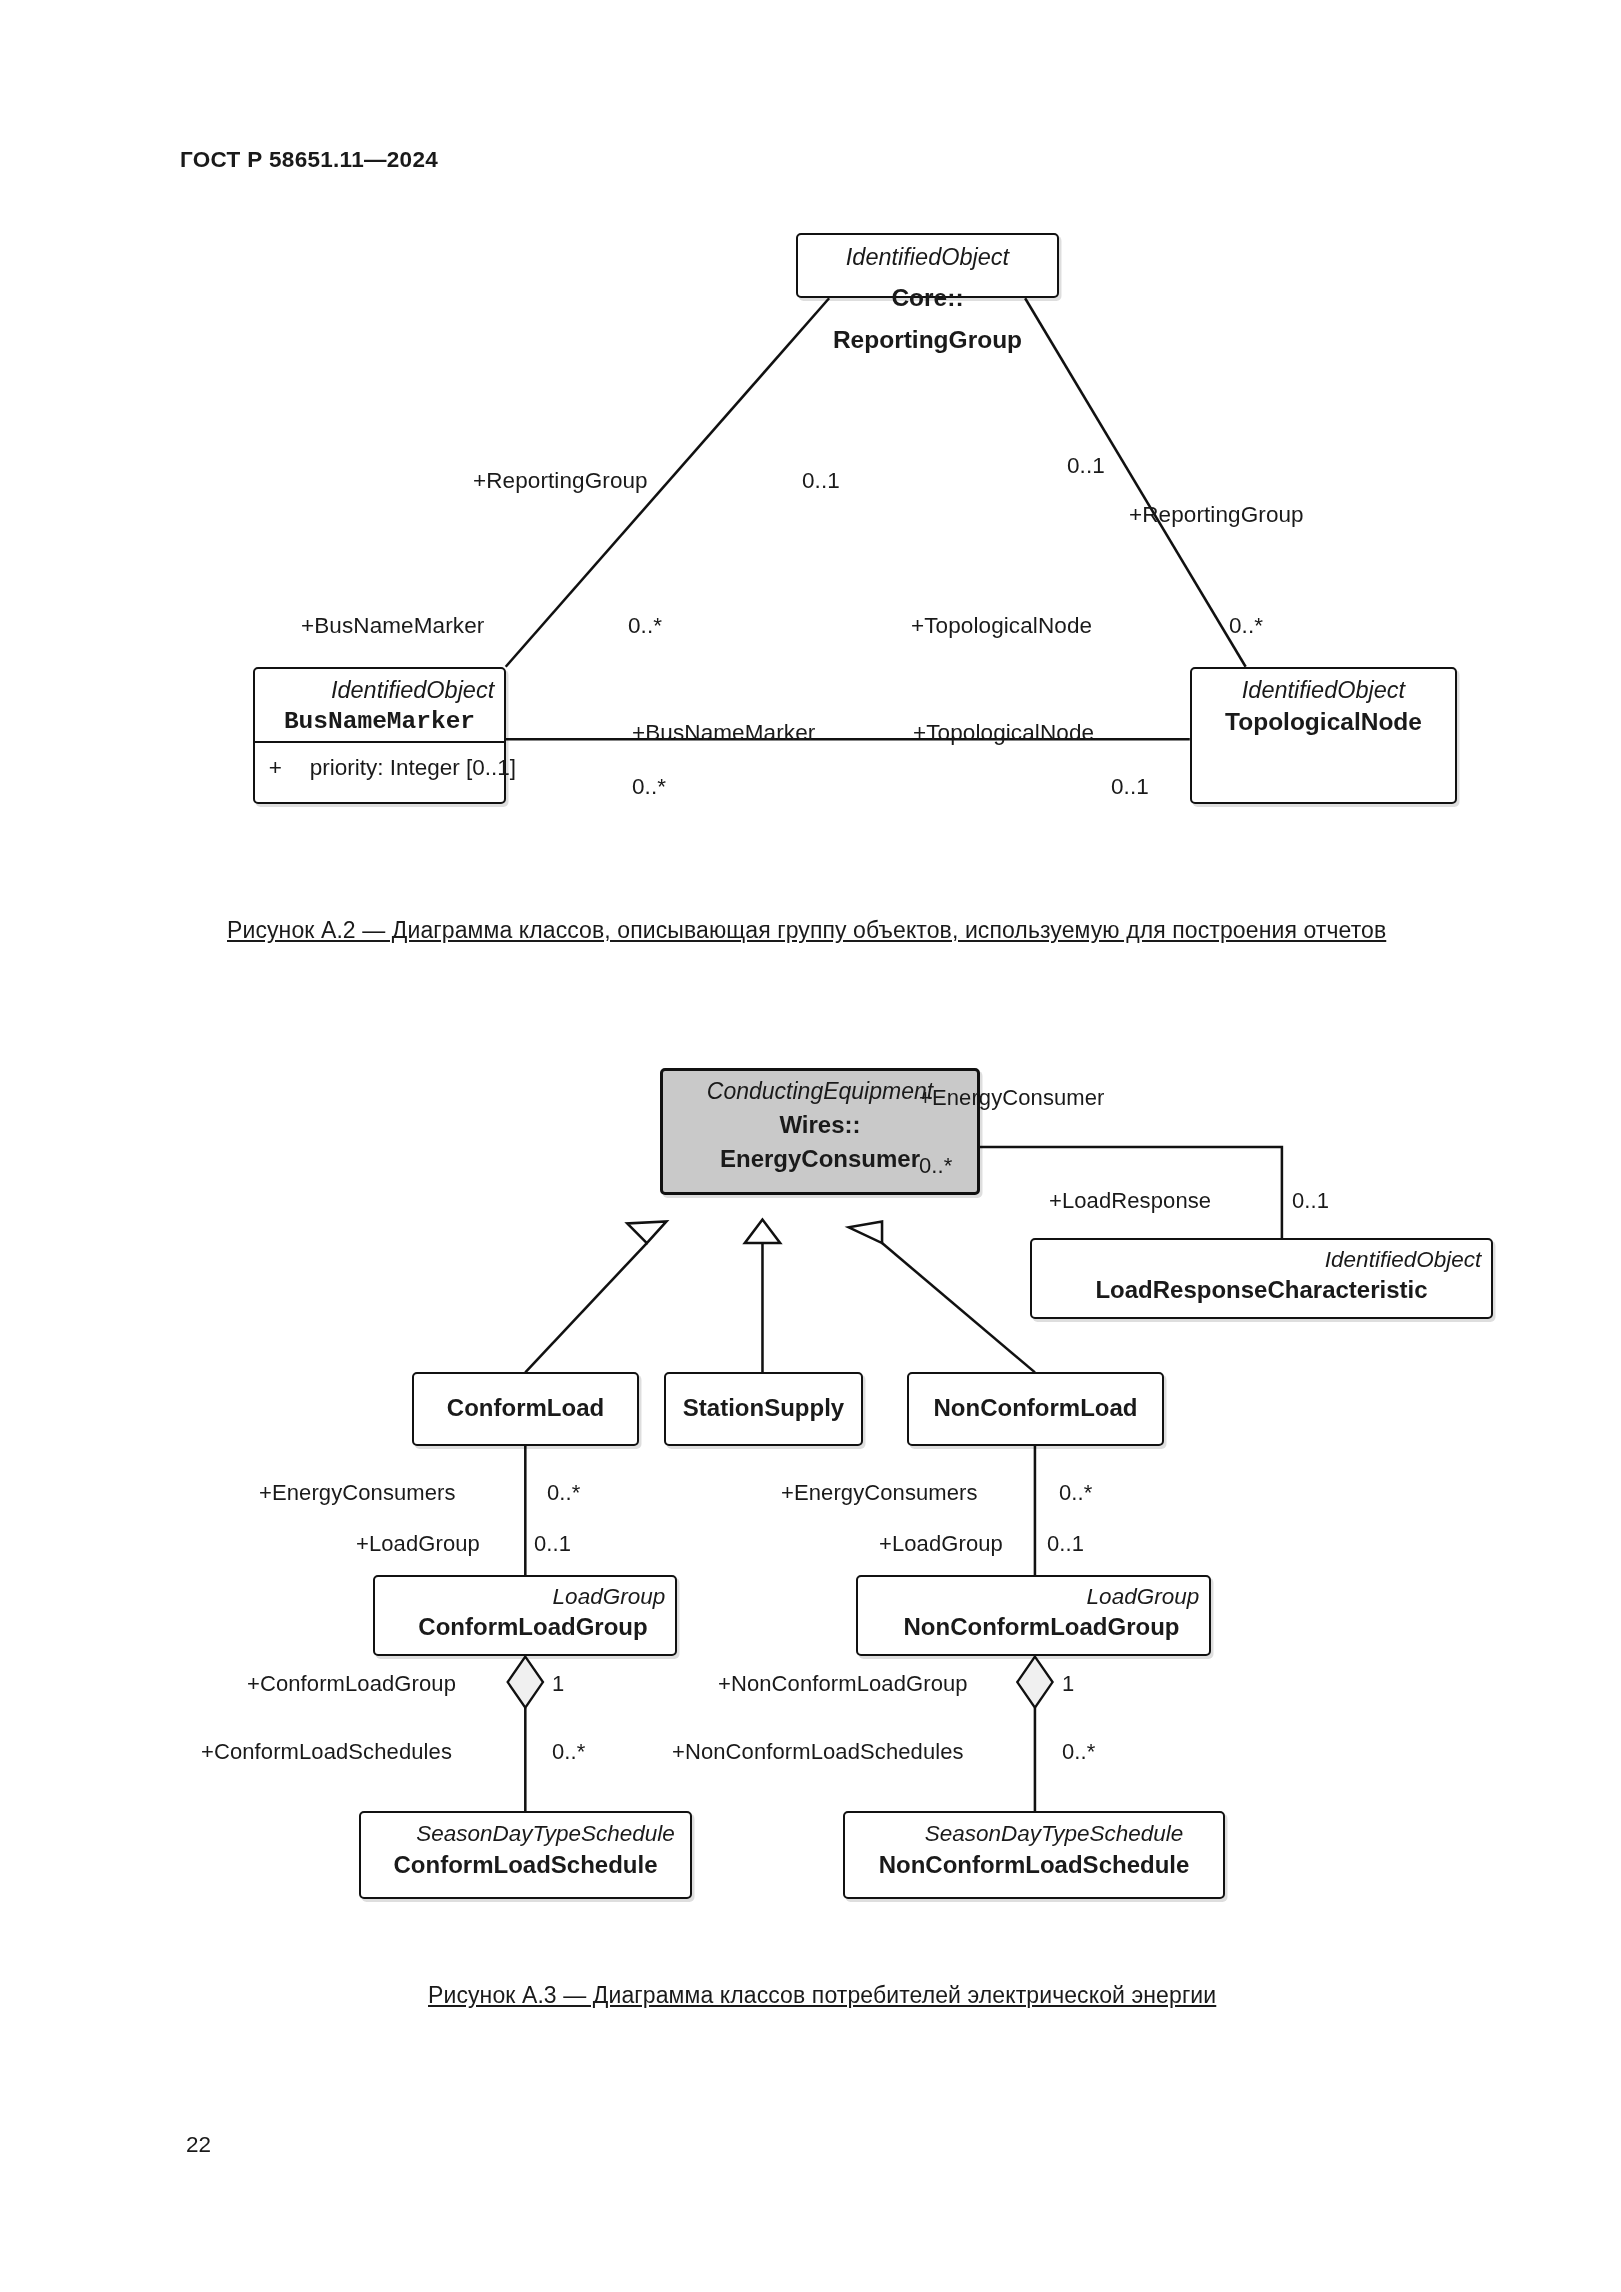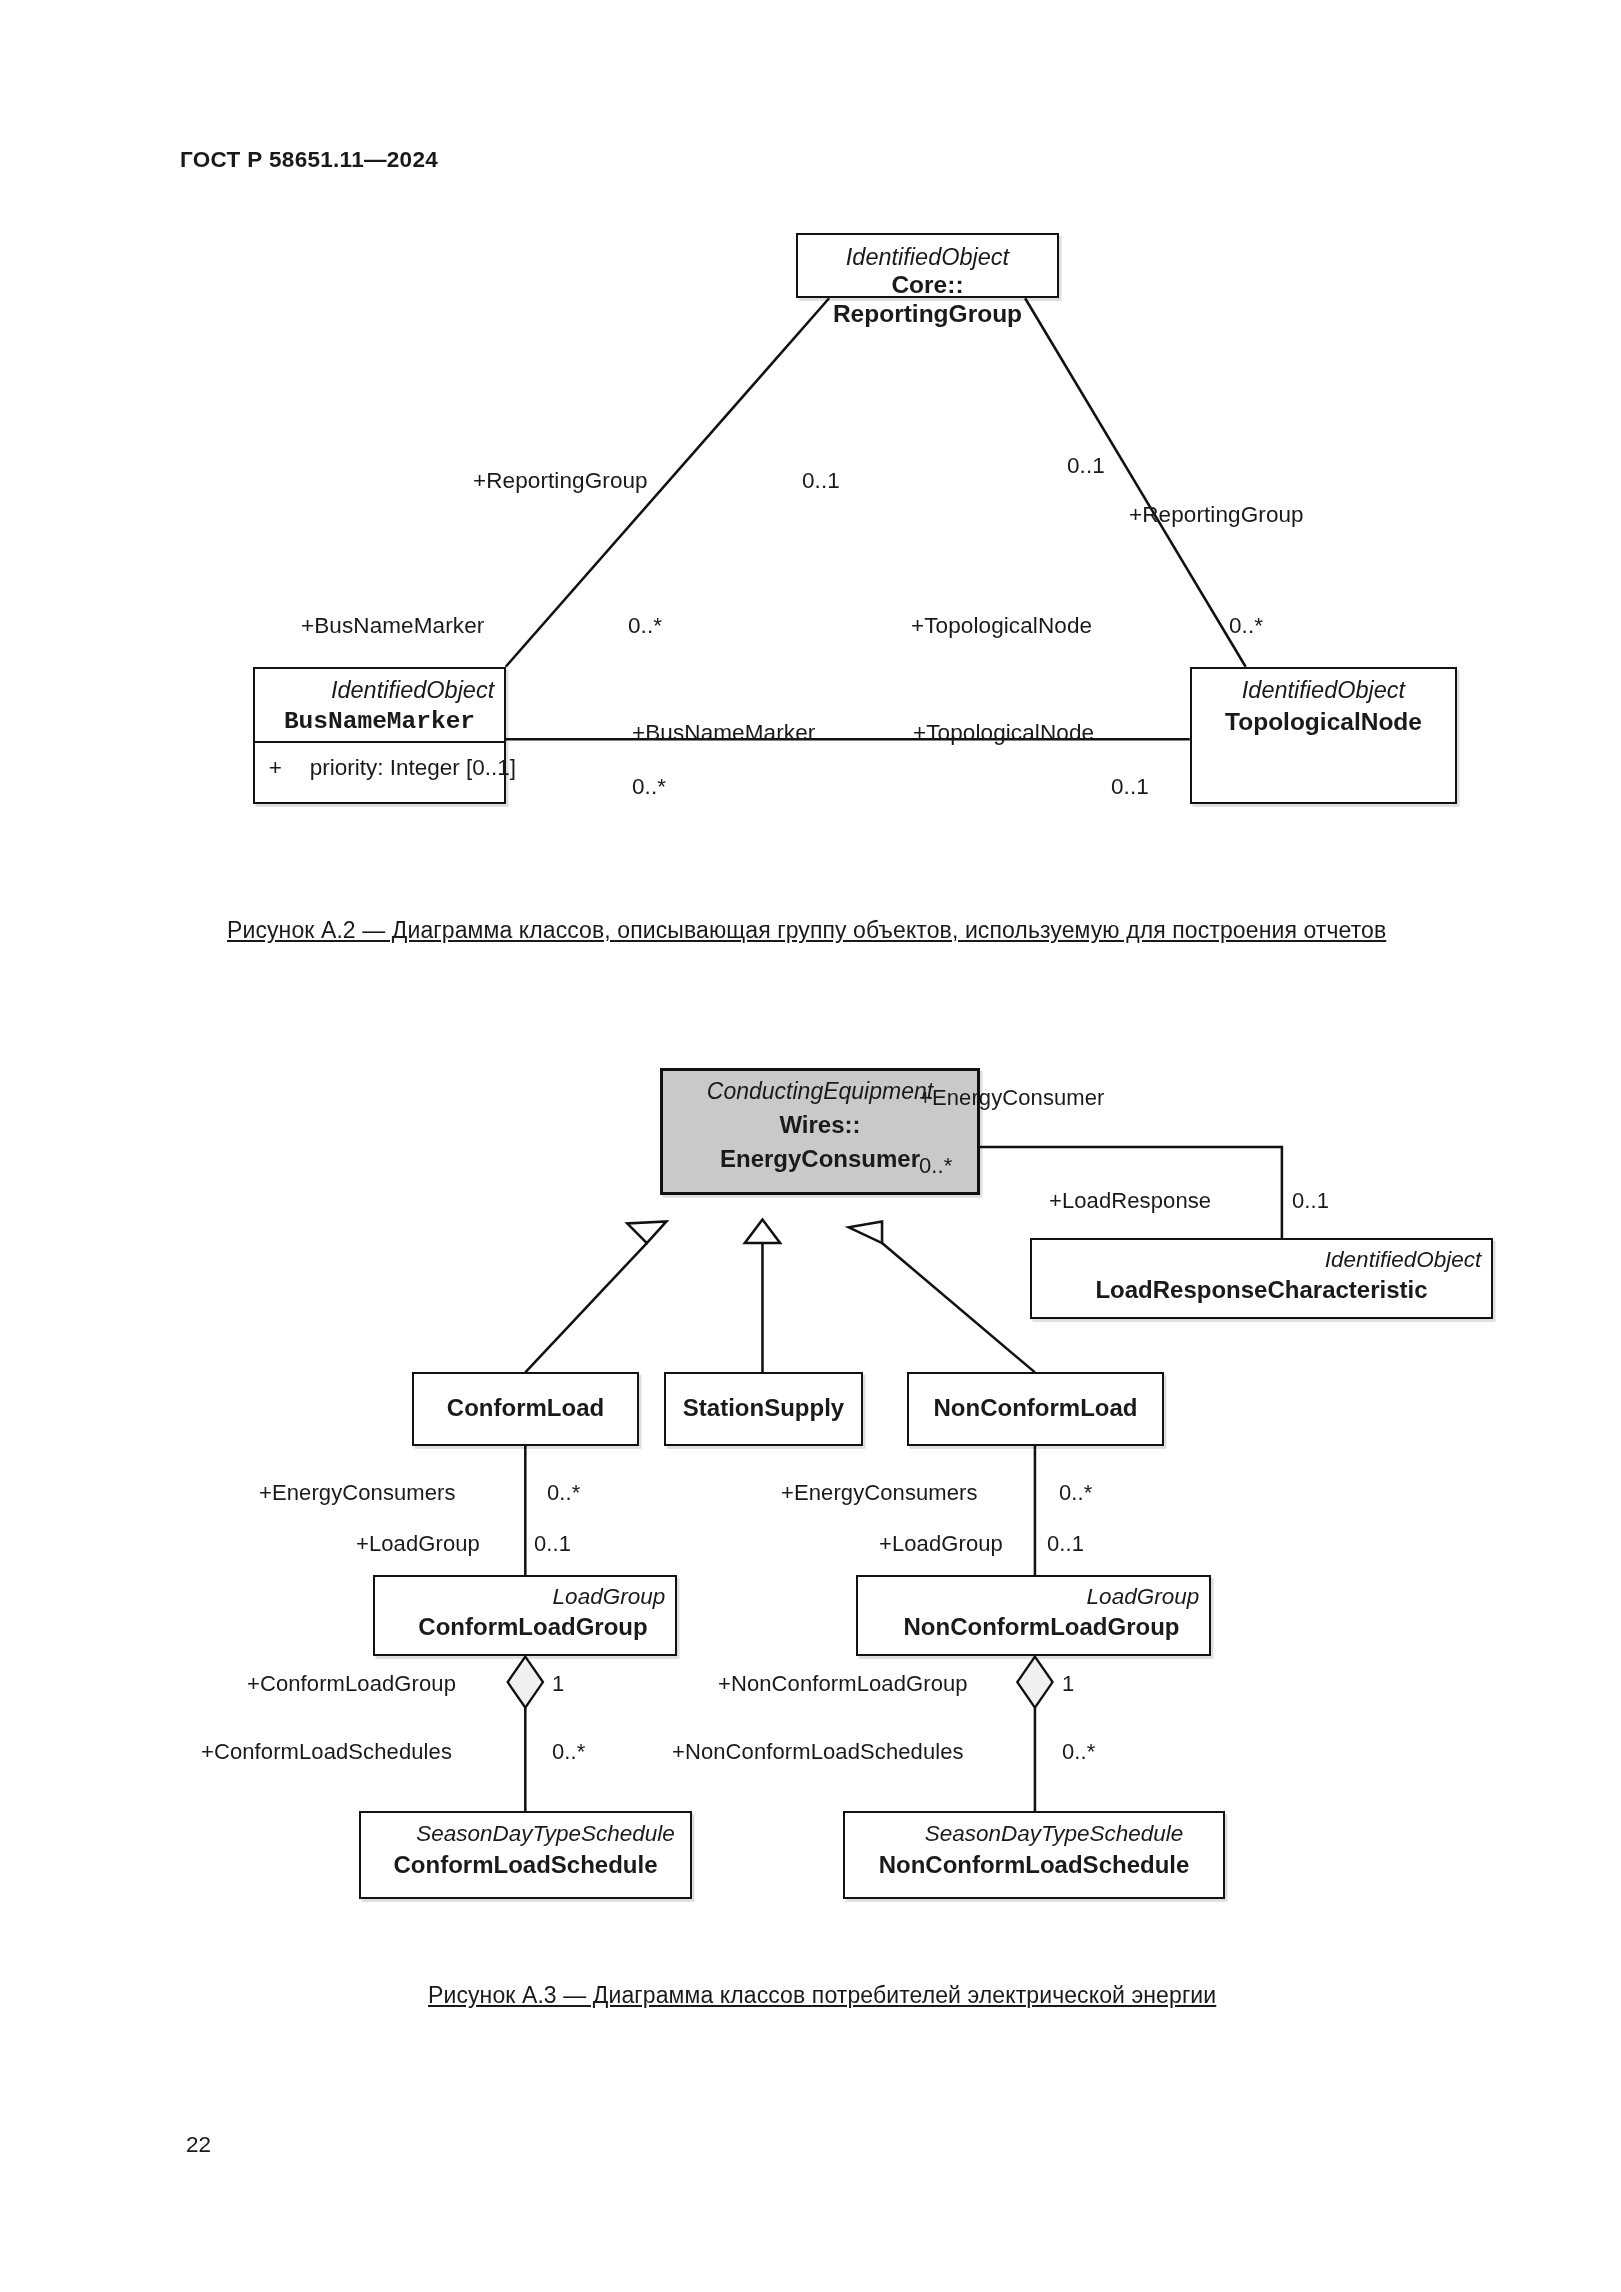--- a/index.html
+++ b/index.html
@@ -47,21 +47,21 @@
   }
   #caption-a2 { left: 227px; top: 917px; }
   #caption-a3 { left: 428px; top: 1982px; }
 
   
   .uml-box {
     position: absolute;
     box-sizing: border-box;
     background: #ffffff;
     border: 2.5px solid #111111;
-    border-radius: 0;
+    border-radius: 5px;
     box-shadow: 2.5px 2.9px 0 rgba(0,0,0,0.13);
   }
   .uml-box.shaded {
     background: #c9c9c9;
     border-width: 3.1px;
   }
   .uml-box .stereo {
     display: block;
     font-style: italic;
     text-align: center;
@@ -91,21 +91,21 @@
   .fig-a2 .edge-label {
     font-family: "Liberation Sans", sans-serif;
   }
   .fig-a2 .uml-box .stereo { font-size: 23.5px; }
   .fig-a2 .uml-box .cname  { font-size: 24.5px; }
 
   #box-reportinggroup {
     left: 796px; top: 233px; width: 263px; height: 65px;
   }
   #box-reportinggroup .stereo { margin-top: 8.8px; }
-  #box-reportinggroup .cname   { line-height: 1.18; margin-top: 0; }
+  #box-reportinggroup .cname   { line-height: 1.18; margin-top: 13px; }
 
   #box-busnamemarker { left: 253px; top: 667px; width: 253px; height: 137px; }
   #box-busnamemarker .stereo { margin-top: 7.8px; text-align: right; padding-right: 9.8px;}
   #box-busnamemarker .cname  { margin-top: 3.9px; font-family: Liberation Mono, monospace; }
   #box-busnamemarker .divider { top: 72px; }
   #box-busnamemarker .attr { left: 13.7px; top: 86px; font-size: 22.5px; }
   #box-busnamemarker .attr .vis { display: inline-block; width: 41px; }
 
   #box-topologicalnode { left: 1190px; top: 667px; width: 267px; height: 137px; }
   #box-topologicalnode .stereo { margin-top: 7.8px; }

